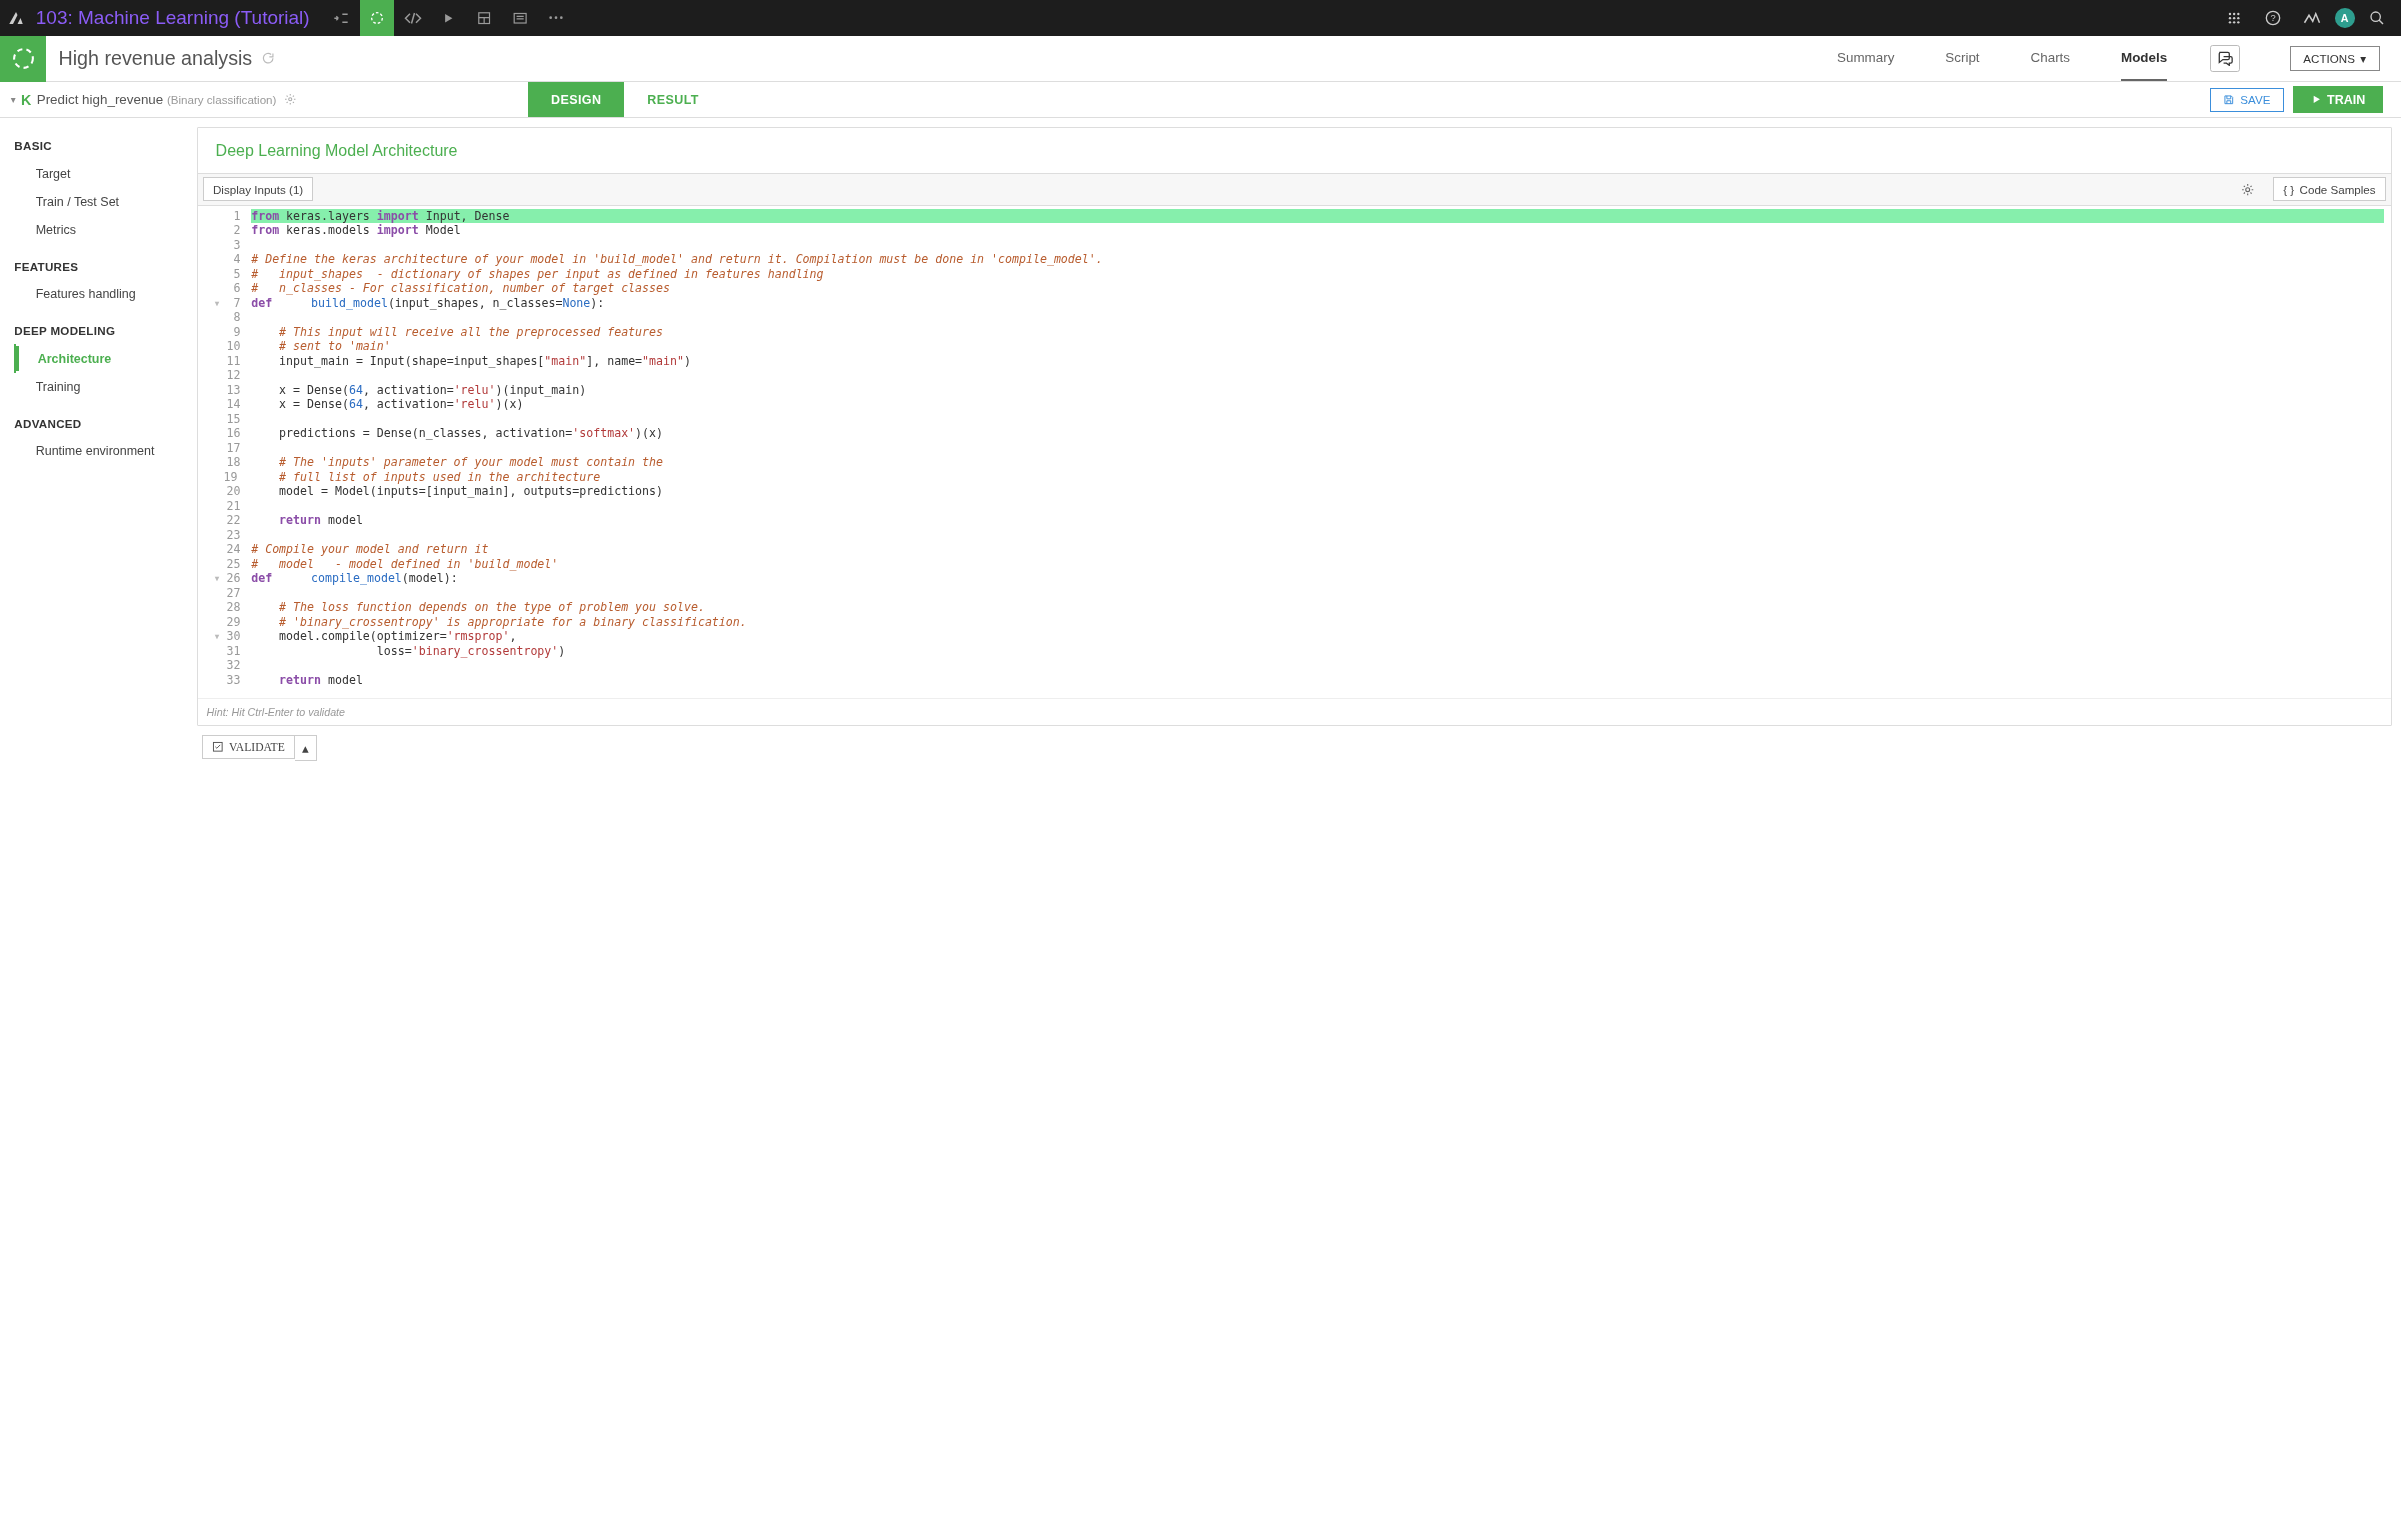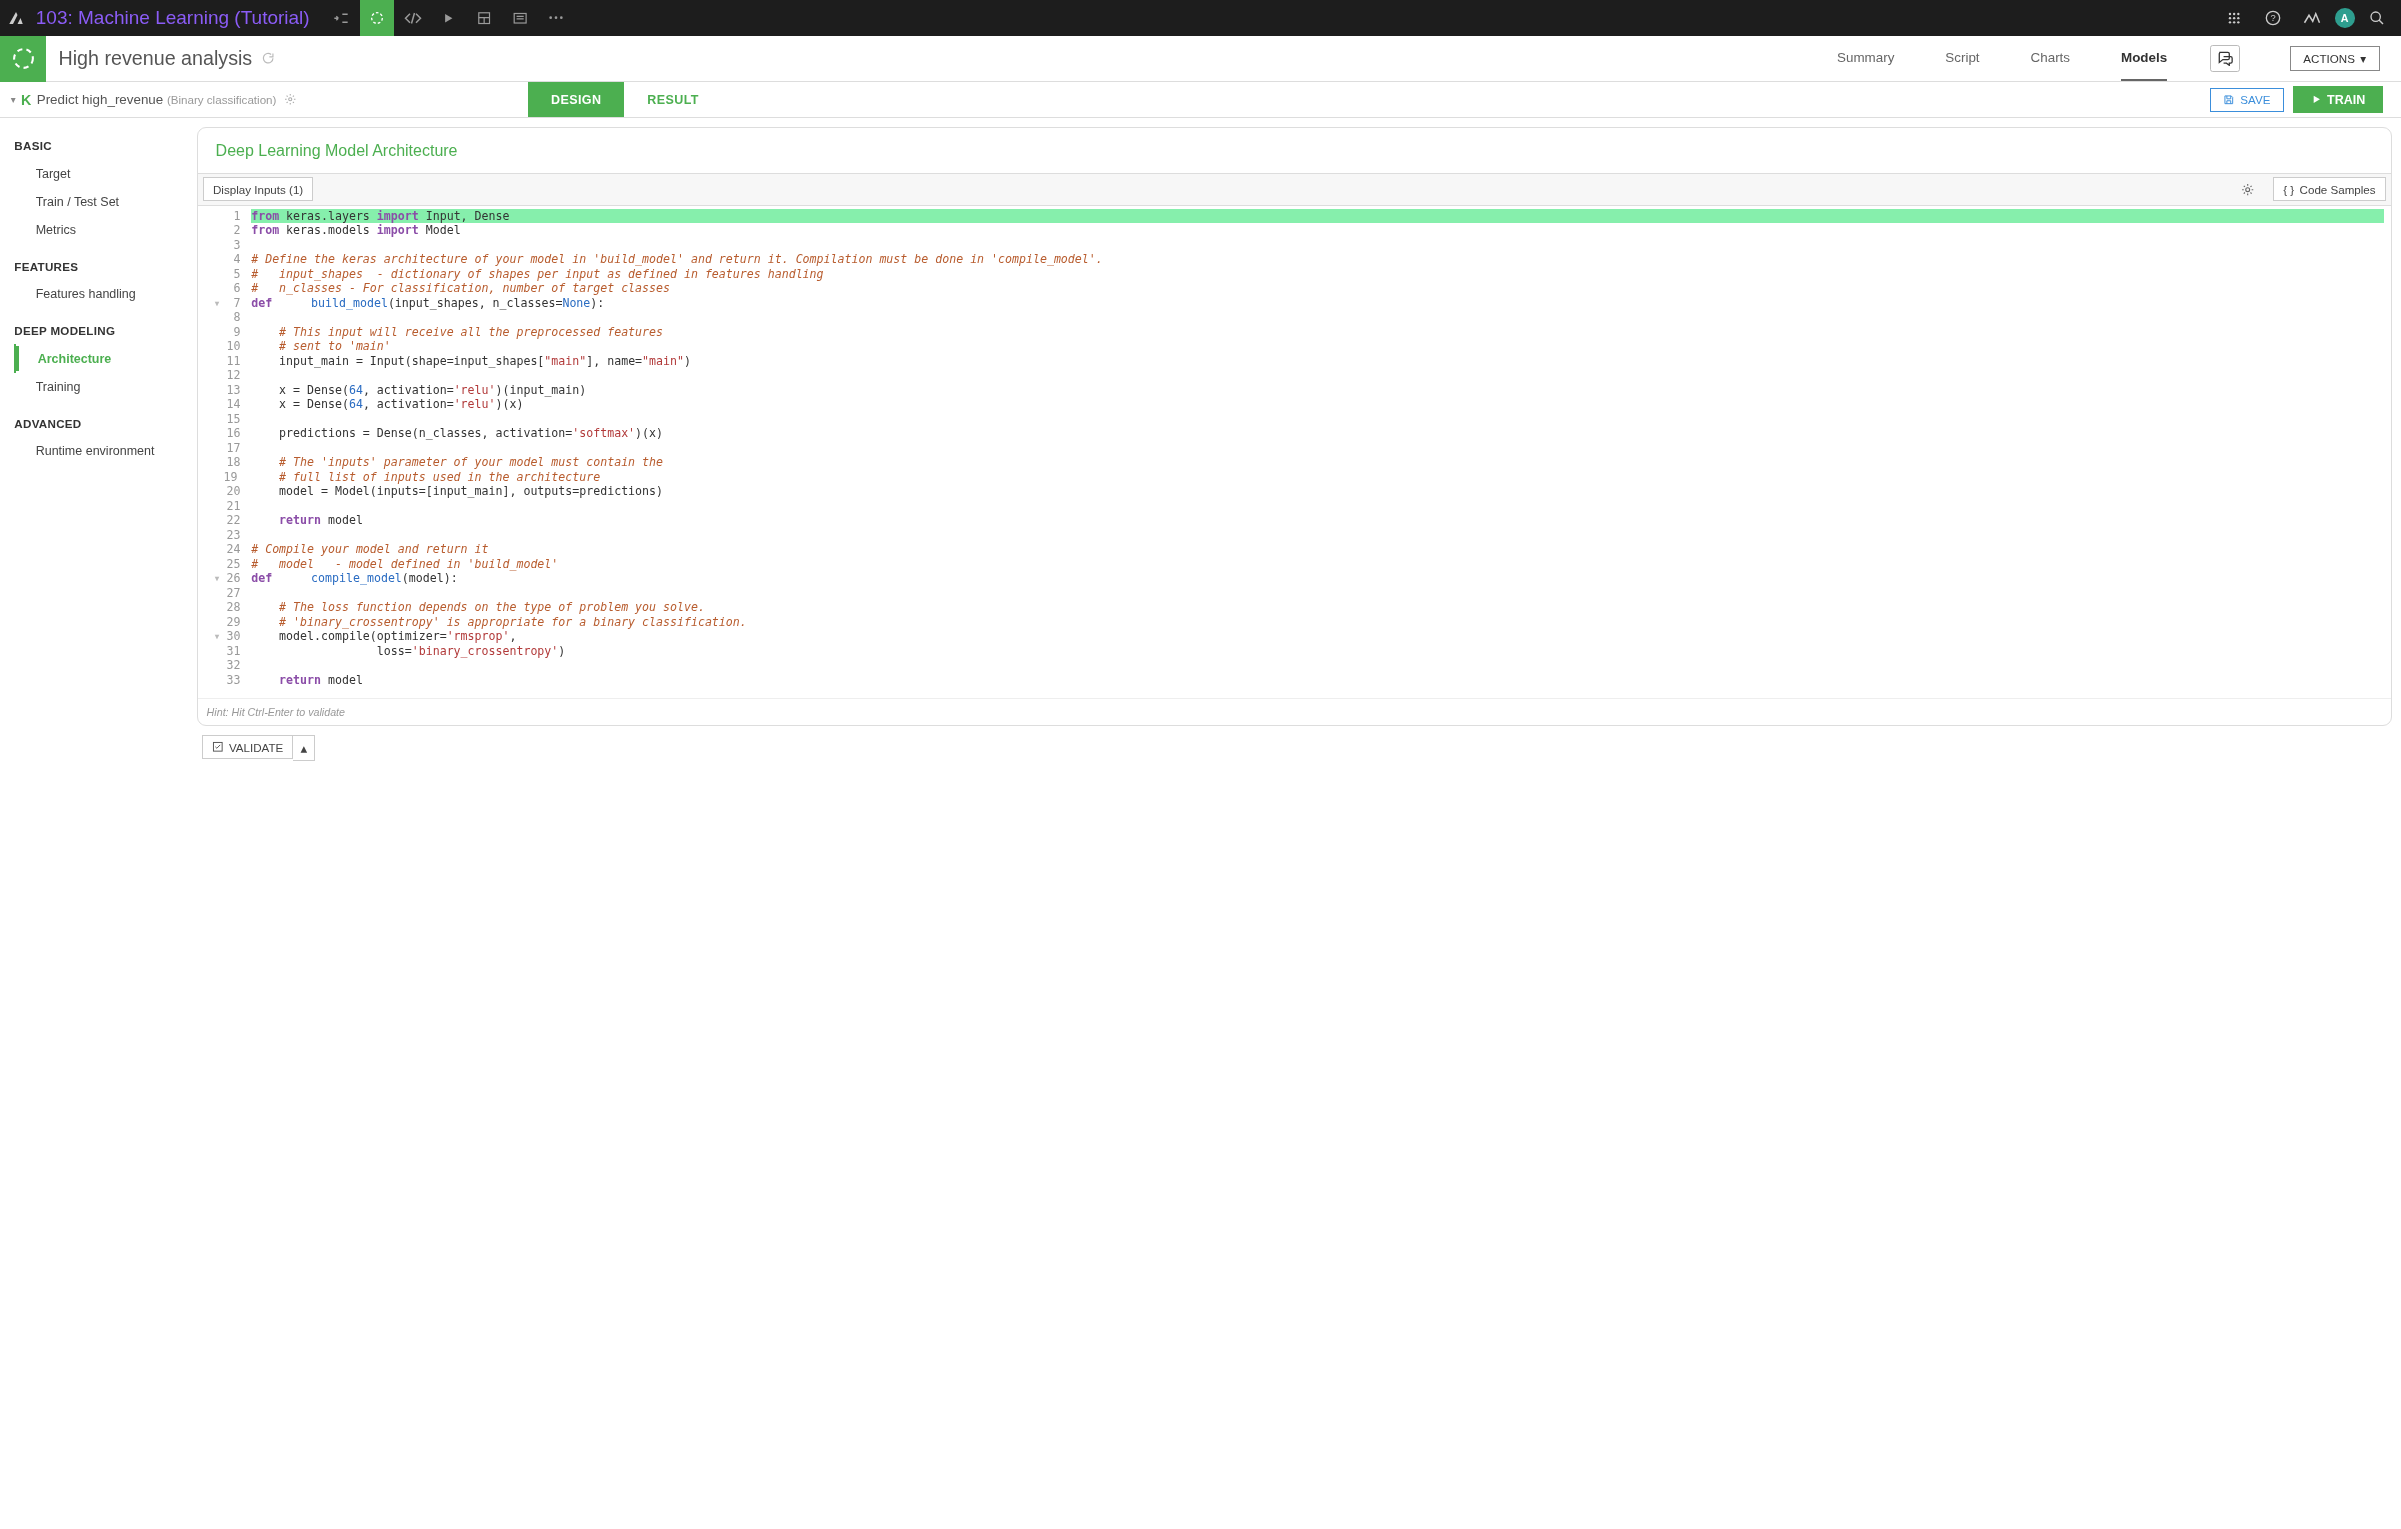--- a/index.html
+++ b/index.html
@@ -36,42 +36,42 @@
 .train-btn { background: #4caf50; color: #fff; border: none; padding: 6.3px 18px; font-size: 12.5px; font-weight: 600; cursor: pointer; display: flex; align-items: center; gap: 5.4px; }
 .body-row { display: flex; }
 .sidebar { width: 193px; padding: 16px 0 16px 14.3px; }
 .side-head { font-size: 11.6px; font-weight: 700; color: #333; margin: 16px 0 7.1px; letter-spacing: 0.3px; }
 .side-head:first-child { margin-top: 5.4px; }
 .side-item { font-size: 12.5px; color: #444; padding: 7.1px 0 7.1px 21.4px; cursor: pointer; }
 .side-item.active { color: #4caf50; font-weight: 600; border-left: 2.7px solid #4caf50; padding-left: 19px; margin-left: -14.3px; padding-left: 33px; }
 .side-item.active { margin-left: 0; padding-left: 21.4px; position: relative; }
 .side-item.active::before { content: ""; position: absolute; left: 0; top: 1.8px; bottom: 1.8px; width: 2.7px; background: #4caf50; }
 .main { flex: 1; padding: 9px 9px 9px 3.6px; }
-.panel { border: 0.9px solid #ddd; border-radius: 9px; background: #fff; }
+.panel { border: 0.9px solid #ddd; border-radius: 1px; background: #fff; }
 .panel-title { font-size: 16px; color: #4caf50; font-weight: 500; padding: 14.3px 18px 12.5px; }
 .panel-toolbar { display: flex; align-items: flex-start; border-top: 0.9px solid #ddd; border-bottom: 0.9px solid #ddd; background: #f7f7f7; padding: 3.6px 5.4px; }
 .disp-btn { border: 0.9px solid #ccc; background: #fff; padding: 4.5px 9px; font-size: 11.6px; cursor: pointer; color: #444; }
 .tool-right { margin-left: auto; display: flex; gap: 7.1px; align-items: center; }
 .gear2 { color: #666; cursor: pointer; width: 25px; text-align: center; }
 .samples-btn { border: 0.9px solid #ccc; background: #fff; padding: 4.5px 9px; font-size: 11.6px; cursor: pointer; color: #444; display: flex; align-items: center; gap: 5.4px; }
 .editor { font-family: "Menlo", "Consolas", monospace; font-size: 11.6px; line-height: 1.25; display: flex; }
 .gutter-fold { width: 23px; color: #bbb; text-align: right; padding-top: 2.7px; }
 .gutter-ln { width: 27px; text-align: right; color: #999; padding-right: 7.1px; background: #fff; padding-top: 2.7px; }
 .code { flex: 1; padding: 2.7px 7.1px 10.7px 3.6px; white-space: pre; overflow-x: auto; }
 .code .line.hl { background: #86efac; }
 .kw { color: #8b4da8; font-weight: 600; }
 .fn { color: #2a6cc2; margin-left: 32px; }
 .str { color: #b23a3a; }
 .cm { color: #b85c2e; font-style: italic; }
 .nm { color: #333; }
 .num { color: #2a6cc2; }
 .bi { color: #2a6cc2; }
 .hint { font-size: 10.7px; font-style: italic; color: #999; padding: 7.1px 9px; border-top: 0.9px solid #eee; }
 .validate-row { padding: 9px 5.4px; }
-.validate-btn { border: 0.9px solid #ccc; background: #fff; padding: 4.5px 9px; font-size: 11.6px; cursor: pointer; color: #444; display: inline-flex; align-items: center; gap: 5.4px; }
+.validate-btn { border: 0.9px solid #ccc; background: #fff; padding: 4.5px 9px; font-size: 11.6px; cursor: pointer; color: #444; display: inline-flex; align-items: center; gap: 5.4px; font-family: Liberation Serif, serif; }
 .validate-caret { border: 0.9px solid #ccc; border-left: none; background: #fff; padding: 4.5px 7.1px; cursor: pointer; color: #444; }
 svg { display: block; }
 </style>
 </head>
 <body>
 
 <div class="topbar">
   <span class="logo">
     <svg viewBox="0 0 24 24" width="18" height="18">
         <path fill="#ccc" d="M3 20 L12 4 L14 8 L8 20 Z M14 20 L18 12 L21 20 Z"></path>

